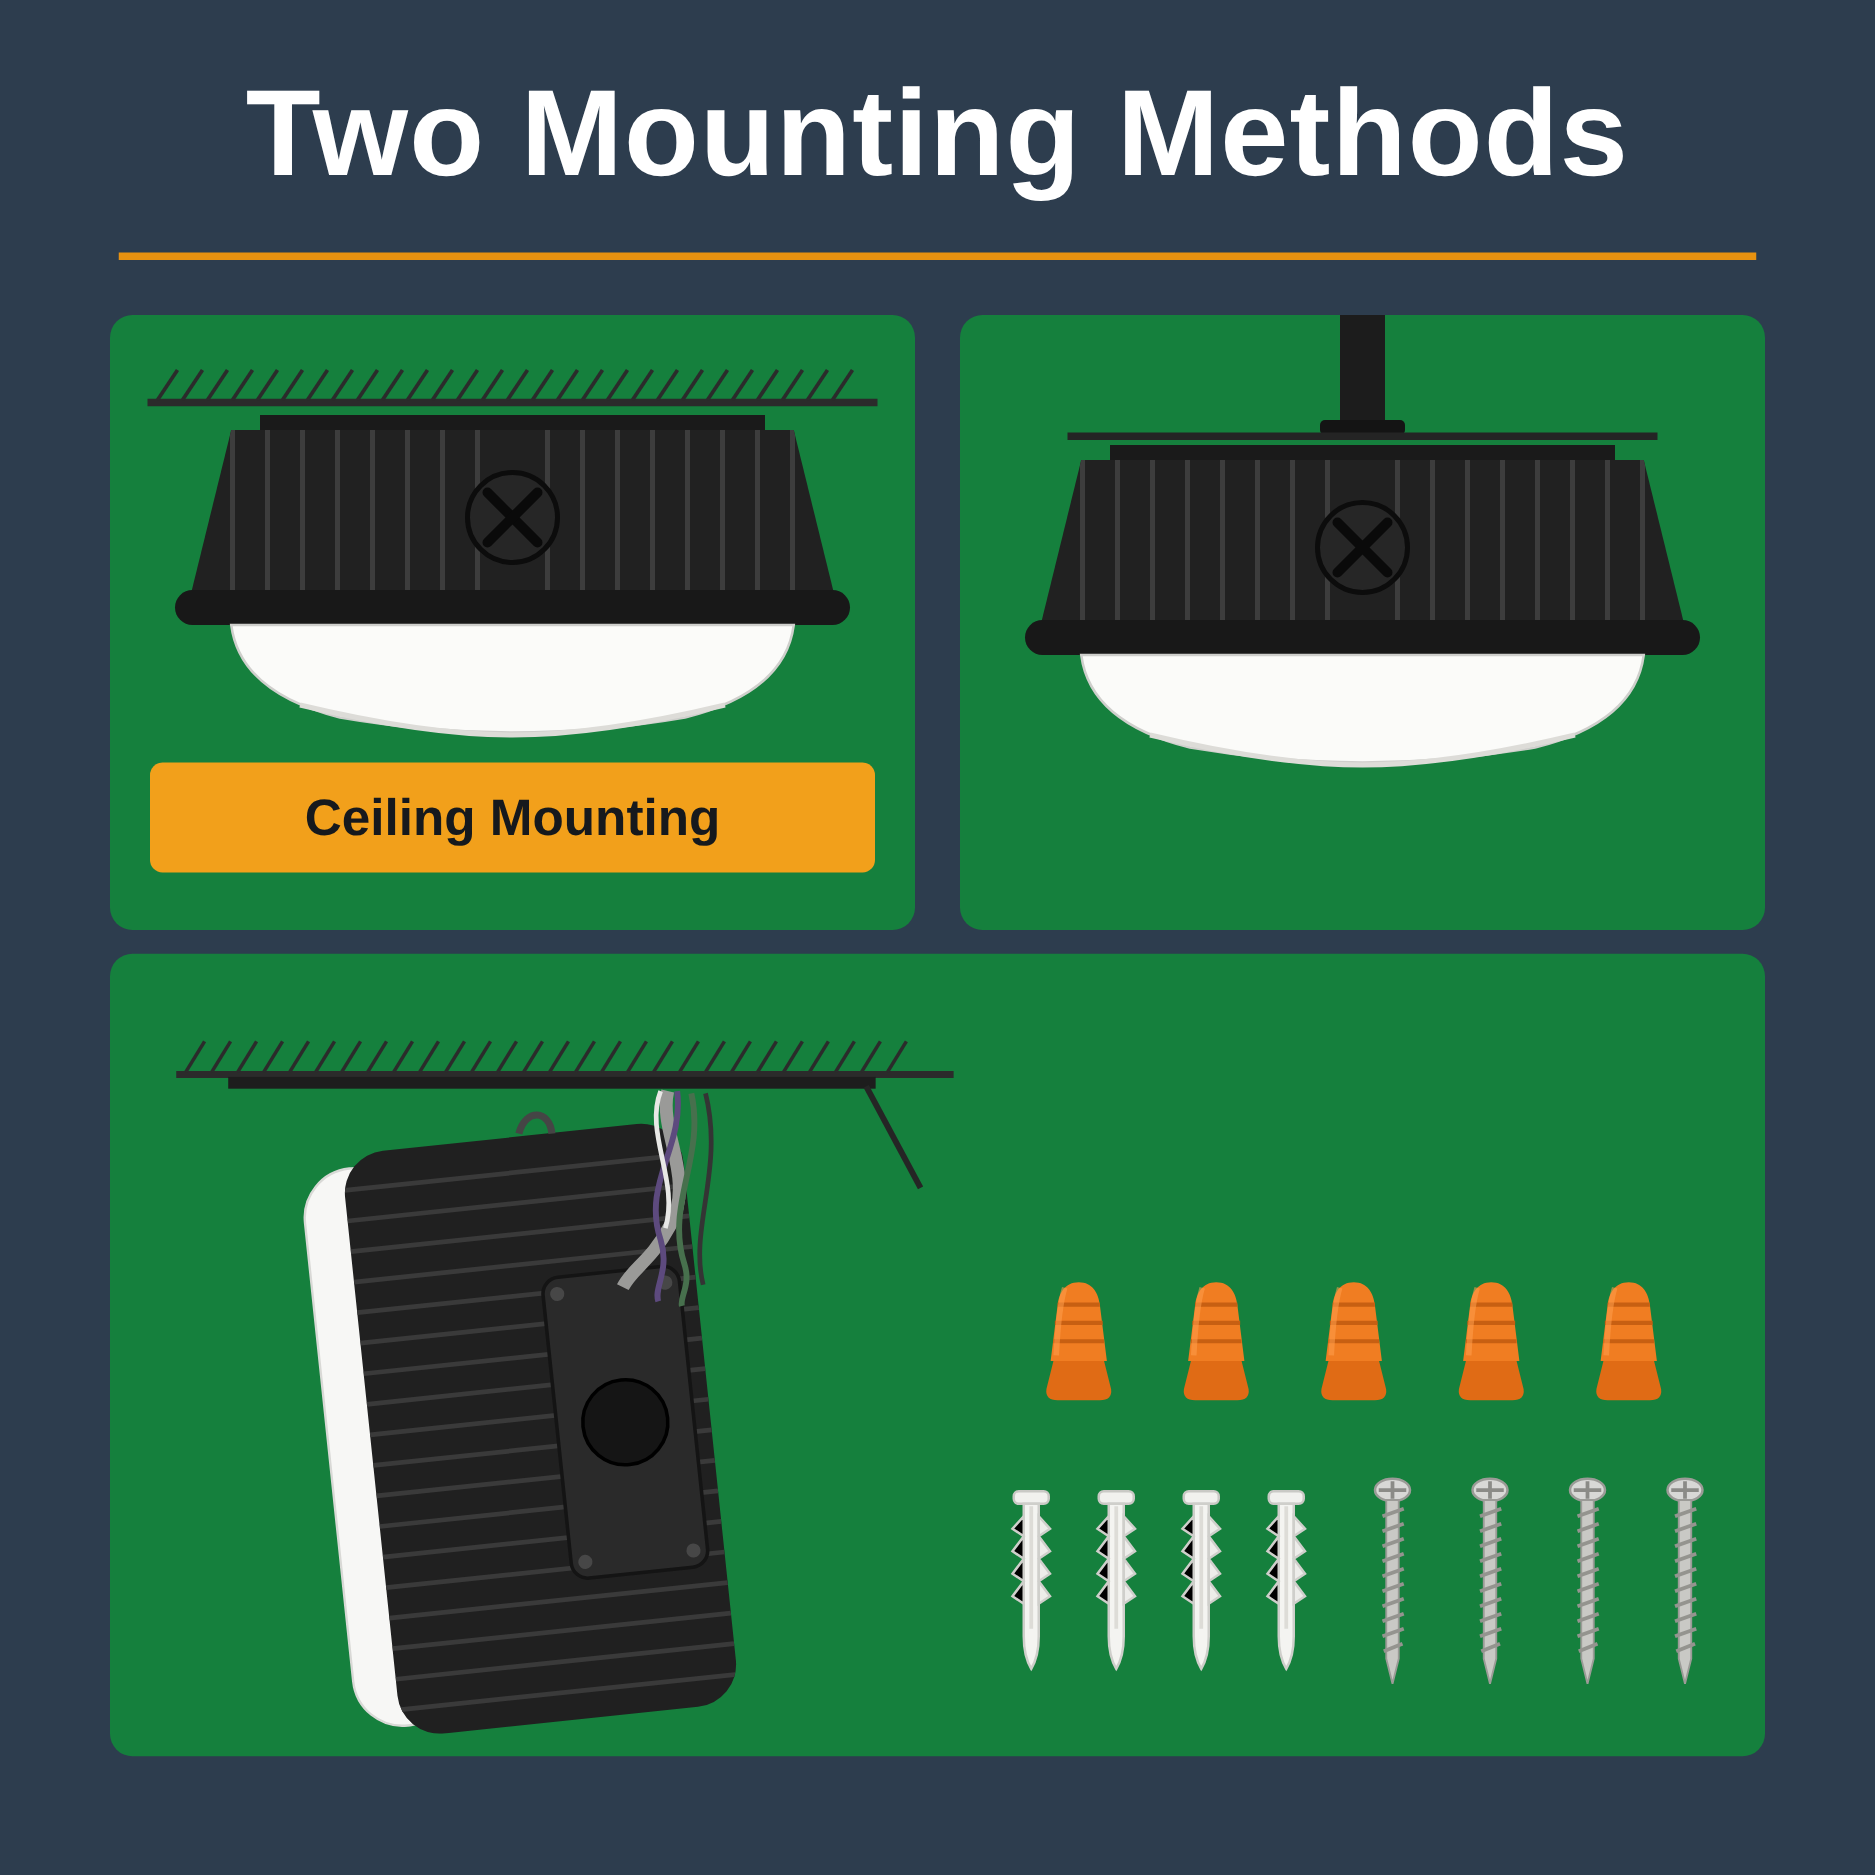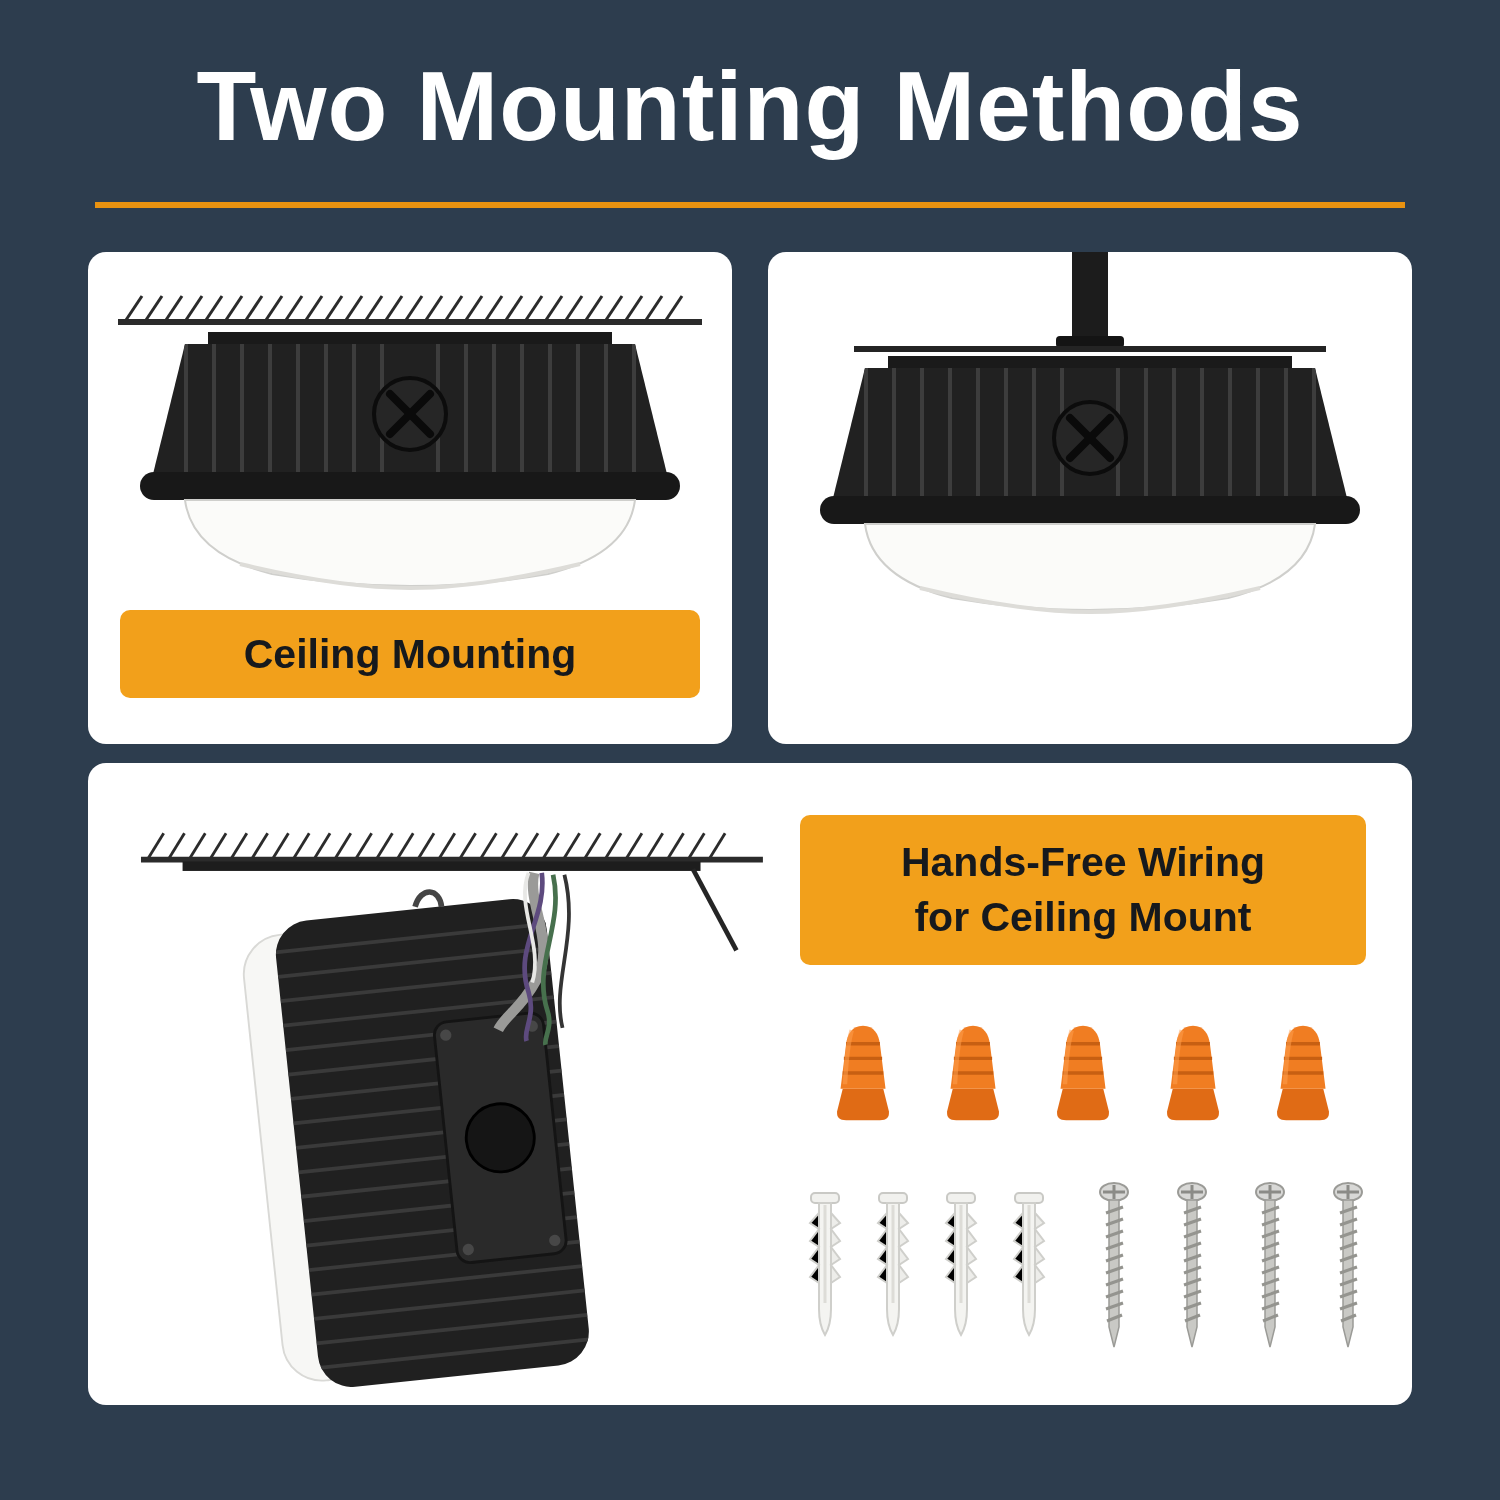--- a/index.html
+++ b/index.html
@@ -20,21 +20,21 @@
     font-weight:bold;
     letter-spacing:1px;
   }
   .divider{
     position:absolute;
     left:95px;right:95px;top:202px;height:6px;
     background:#e89210;
   }
 
   .panel{
-    background:#ffffff;
+    background:#15803d;
     border-radius:18px;
     position:absolute;
   }
   .panel-left{left:88px;top:252px;width:644px;height:492px;}
   .panel-right{left:768px;top:252px;width:644px;height:492px;}
   .panel-bottom{left:88px;top:763px;width:1324px;height:642px;}
 
   .illu{position:absolute;left:0;top:0;width:100%;}
   .illu-left{top:30px;height:330px;}
   .illu-right{top:0px;height:400px;}
@@ -283,24 +283,20 @@
 
       <g fill="none">
         <path d="M438,76 C430,110 462,150 440,190 C424,220 408,226 400,242" stroke="#9a9a98" stroke-width="11"></path>
         <path d="M446,76 C452,124 416,154 432,202 C440,228 426,242 430,254" stroke="#5d4a7e" stroke-width="5"></path>
         <path d="M458,78 C470,132 436,172 452,222 C458,240 448,250 450,258" stroke="#47704d" stroke-width="5"></path>
         <path d="M470,78 C486,142 456,192 468,240" stroke="#343434" stroke-width="4"></path>
         <path d="M432,76 C418,112 448,152 436,192" stroke="#e8e8e6" stroke-width="4"></path>
       </g>
     </svg>
 
-    <div class="badge badge-wiring">
-      <span>Hands-Free Wiring</span>
-      <span>for Ceiling Mount</span>
-    </div>
 
     <div class="nut-row">
       <svg viewBox="0 0 64 92">
           <use href="#wireNut"></use>
         </svg>
       <svg viewBox="0 0 64 92">
           <use href="#wireNut"></use>
         </svg>
       <svg viewBox="0 0 64 92">
           <use href="#wireNut"></use>

